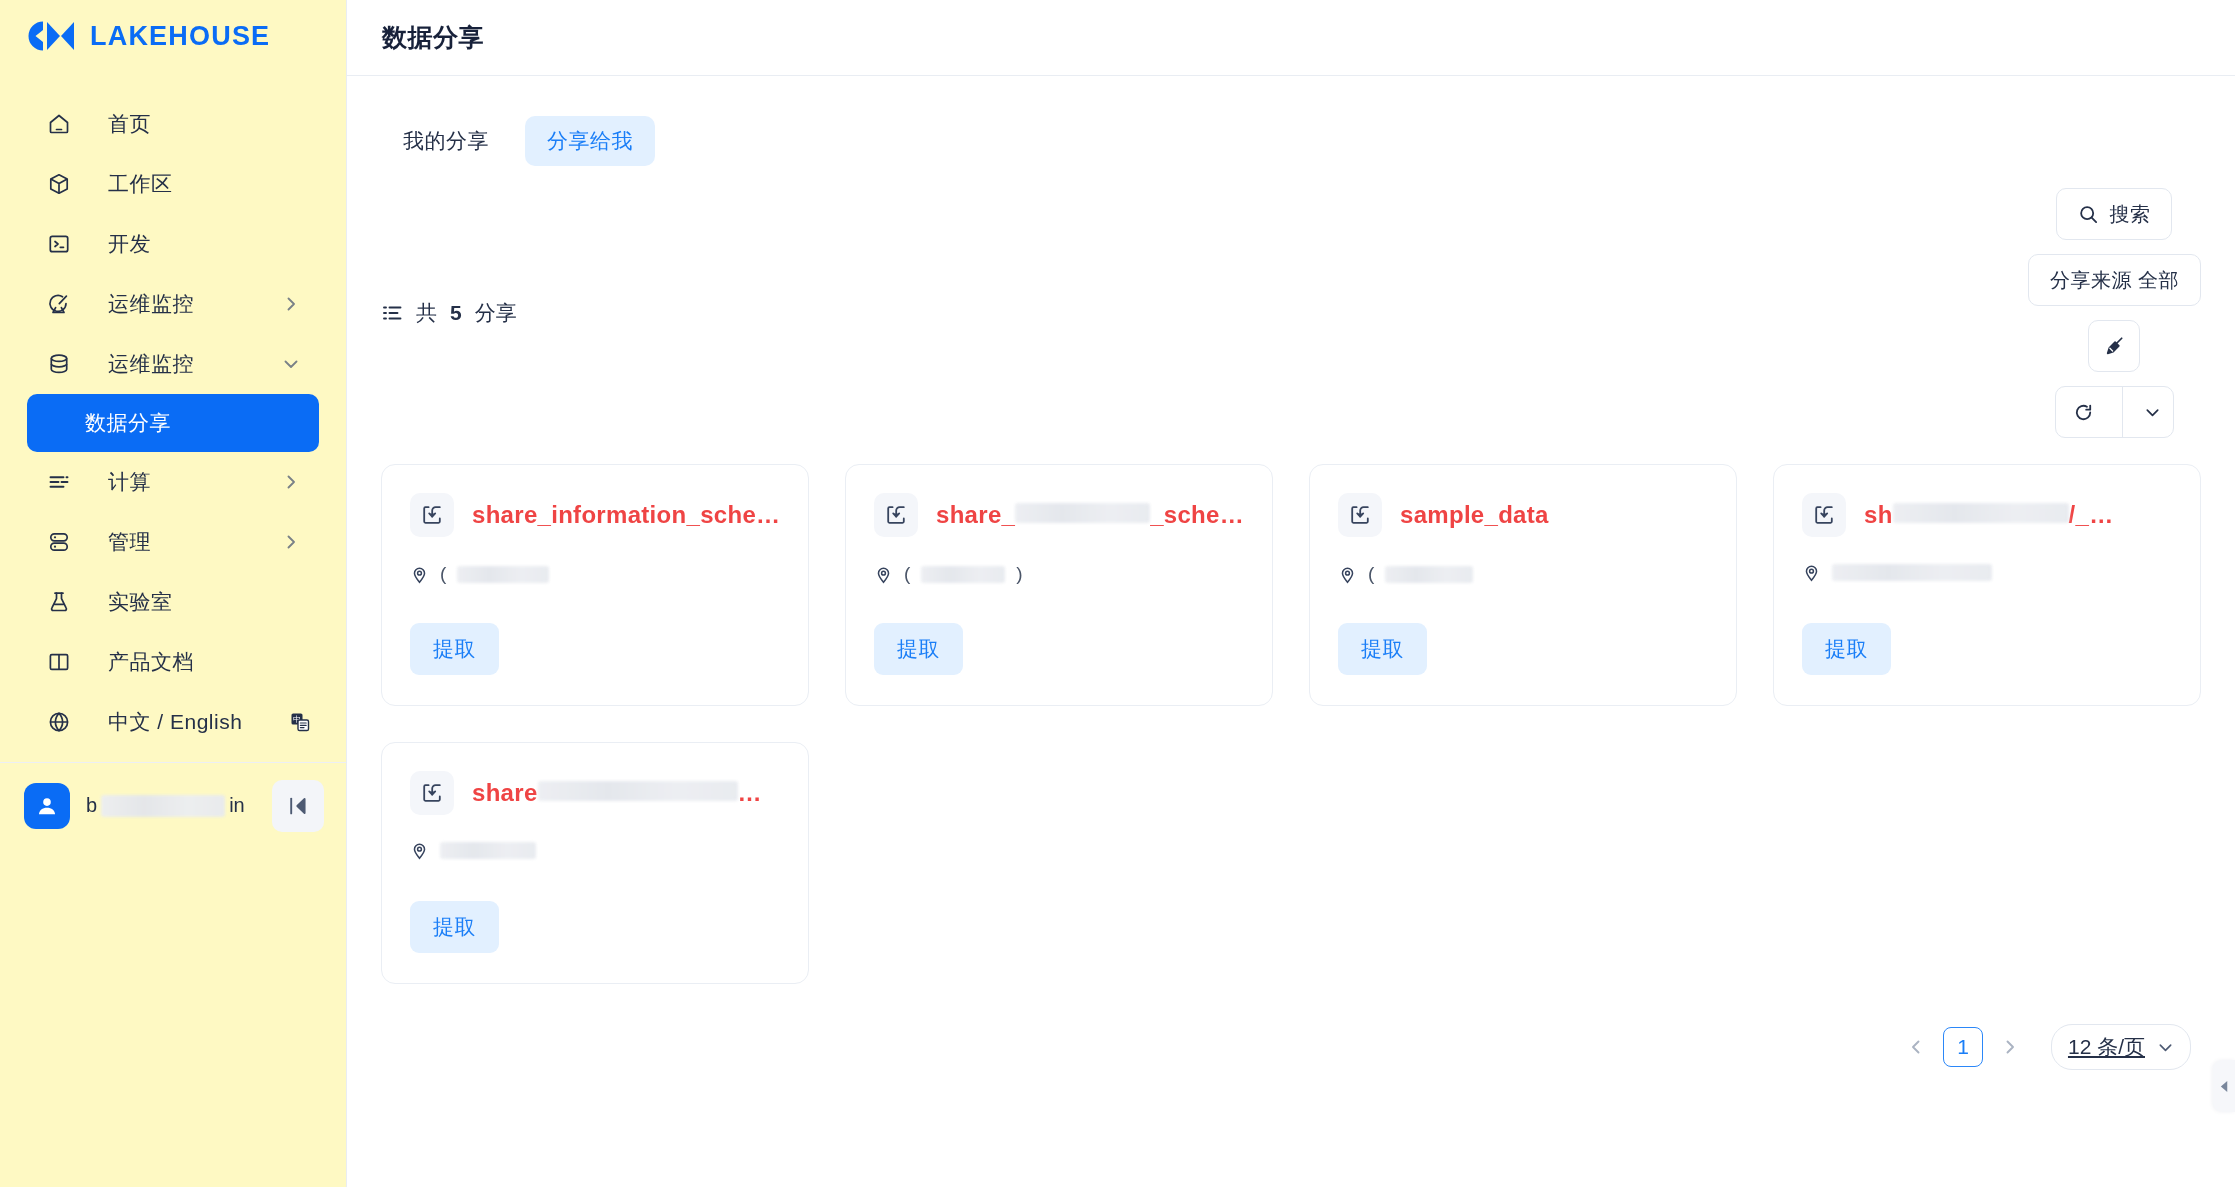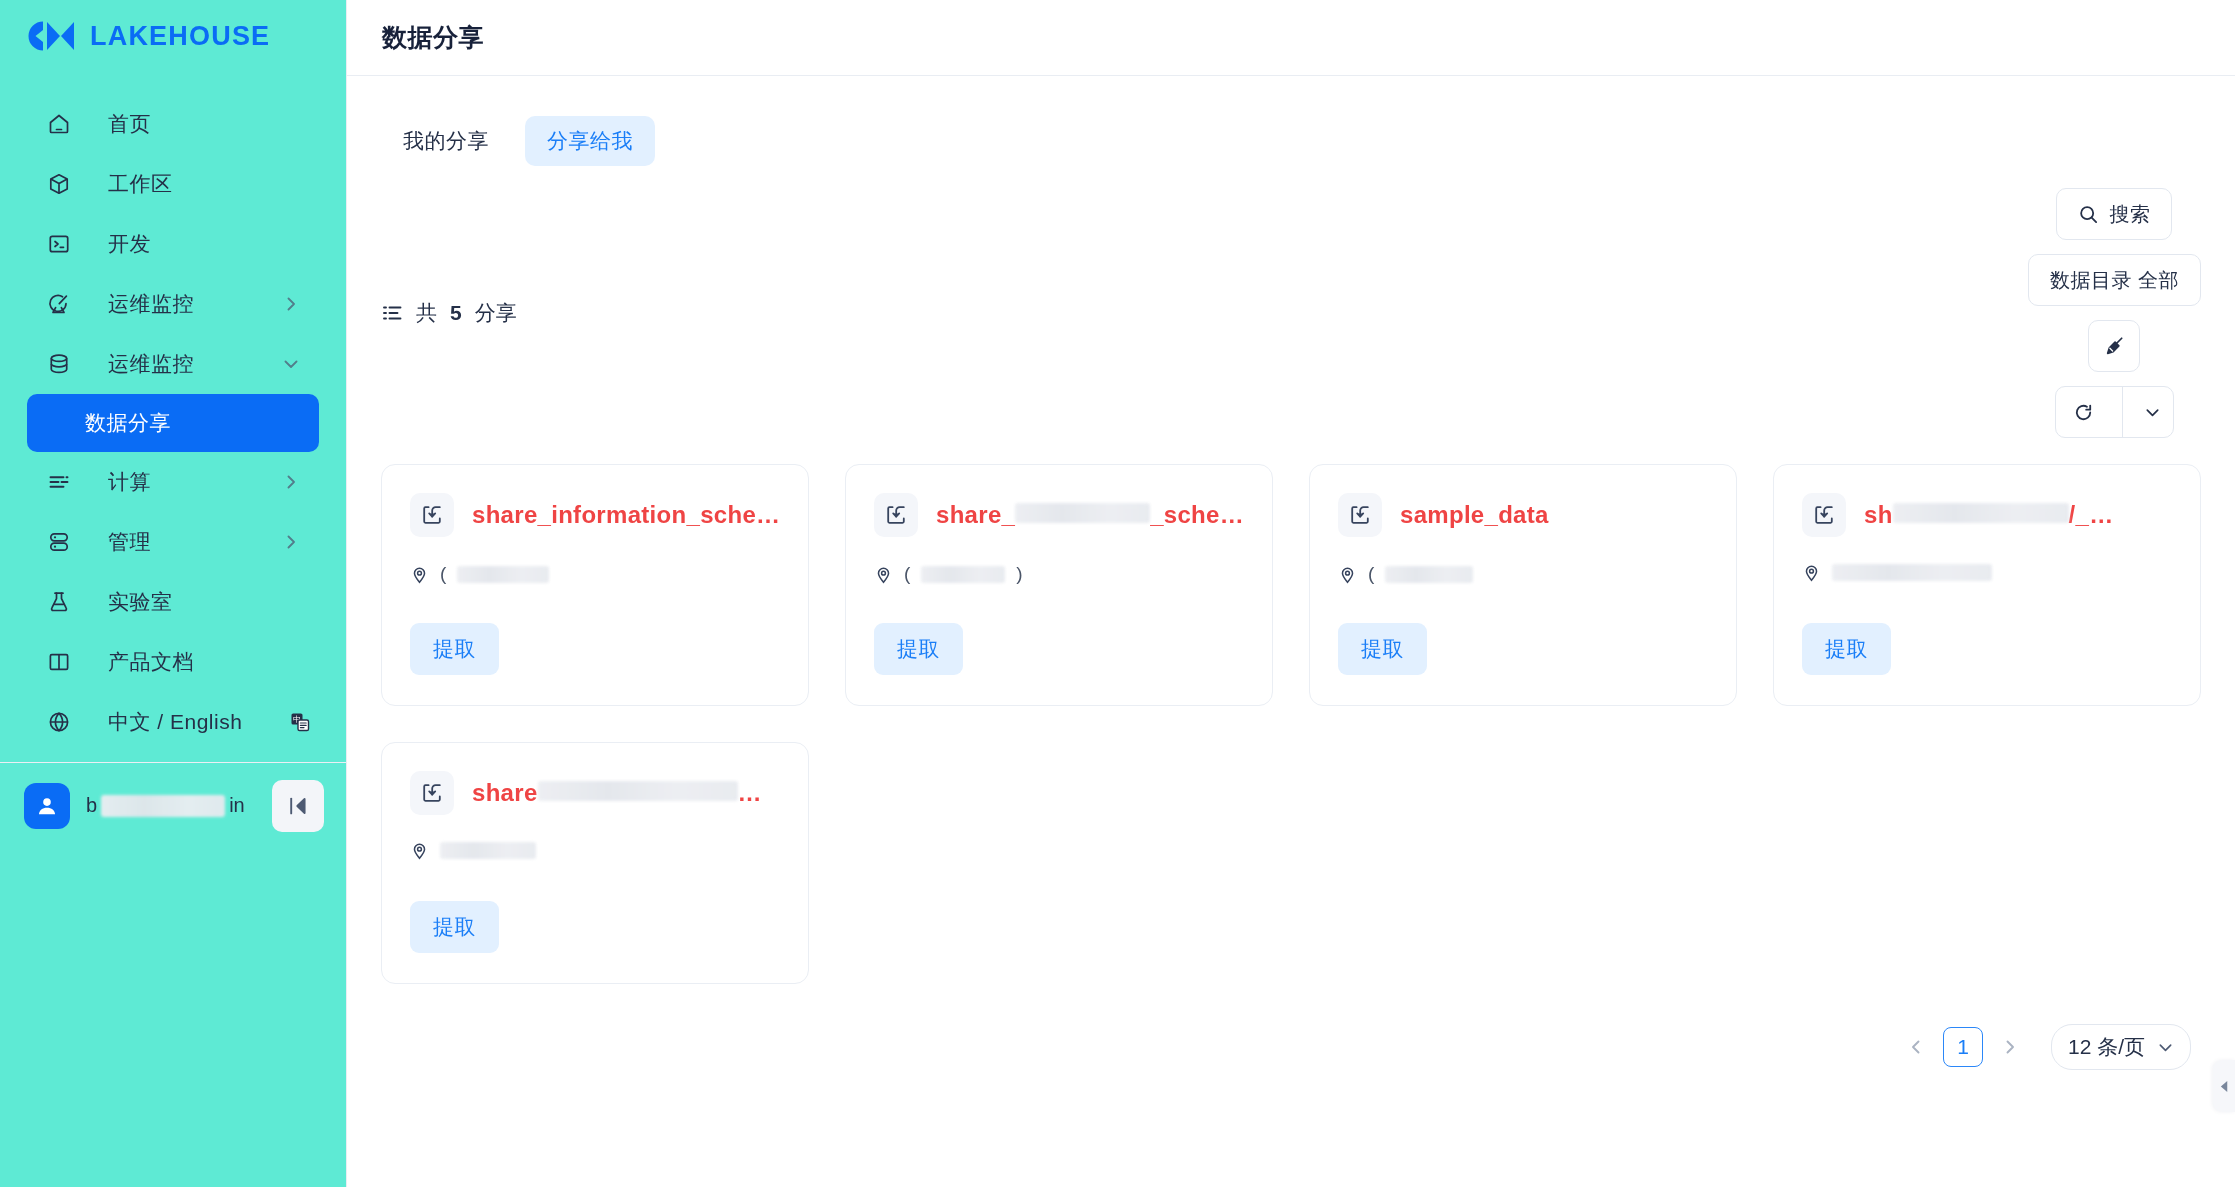--- a/index.html
+++ b/index.html
@@ -10,21 +10,21 @@
     background: #ffffff;
     overflow: hidden;
     color: #1f2b45;
     -webkit-font-smoothing: antialiased;
   }
   .app { display: flex; width: 2235px; height: 1187px; position: relative; }
 
   
   .sidebar {
     width: 347px; height: 1187px;
-    background: #5eead4;
+    background: #fef9c3;
     border-right: 1px solid #e9edf3;
     display: flex; flex-direction: column;
     flex: 0 0 347px;
     position: relative;
   }
   .brand {
     height: 72px; display: flex; align-items: center;
     padding-left: 26px; gap: 14px;
   }
   .brand-mark { width: 50px; height: 32px; flex: 0 0 50px; }
@@ -153,21 +153,21 @@
     cursor: pointer; color: #aab3c2;
   }
   .pg-num {
     min-width: 40px; height: 40px; border: 1px solid #2b87f8; border-radius: 8px;
     display: flex; align-items: center; justify-content: center;
     color: #1a7ef7; font-size: 21px; cursor: pointer; padding: 0 8px;
   }
   .pg-size {
     height: 46px; border: 1px solid #e2e7ef; border-radius: 21px;
     display: flex; align-items: center; gap: 12px; padding: 0 16px;
-    font-size: 21px; color: #253048; cursor: pointer; margin-left: 14px;
+    font-size: 21px; color: #253048; cursor: pointer; margin-left: 14px; text-decoration: underline;
   }
 
   .edge-tab {
     position: absolute; right: 0; top: 1060px;
     width: 22px; height: 52px; border-radius: 9px 0 0 9px;
     background: #f6f7fa; display: flex; align-items: center; justify-content: center;
     cursor: pointer; box-shadow: -1px 0 4px rgba(20,40,80,.06);
   }
   svg { display: block; }
 </style>
@@ -385,21 +385,21 @@
           <span>
             <svg viewBox="0 0 22 22" width="21" height="21" fill="none" stroke="#253048" stroke-width="1.9" stroke-linecap="round">
               <circle cx="9.6" cy="9.6" r="6.3"></circle>
                 <path d="M14.3 14.3 19 19"></path>
             </svg>
           </span>
           <span>搜索</span>
         </div>
 
         <div class="btn">
-          <span>数据目录 全部</span>
+          <span>分享来源 全部</span>
         </div>
 
         <div class="btn icon-only">
           <span>
             <svg viewBox="0 0 24 24" width="23" height="23" fill="none" stroke="#253048" stroke-width="1.8" stroke-linecap="round" stroke-linejoin="round">
               <path d="M19.5 3.4 13 9.9"></path>
               <path d="M12.6 7.5 16.5 11.4 10.6 17.3 4.9 19.1 6.7 13.4z" fill="#253048" stroke="#253048"></path>
               <path d="M7.2 13.9 10 16.7" stroke="#fff" stroke-width="1.4"></path>
             </svg>
           </span>

